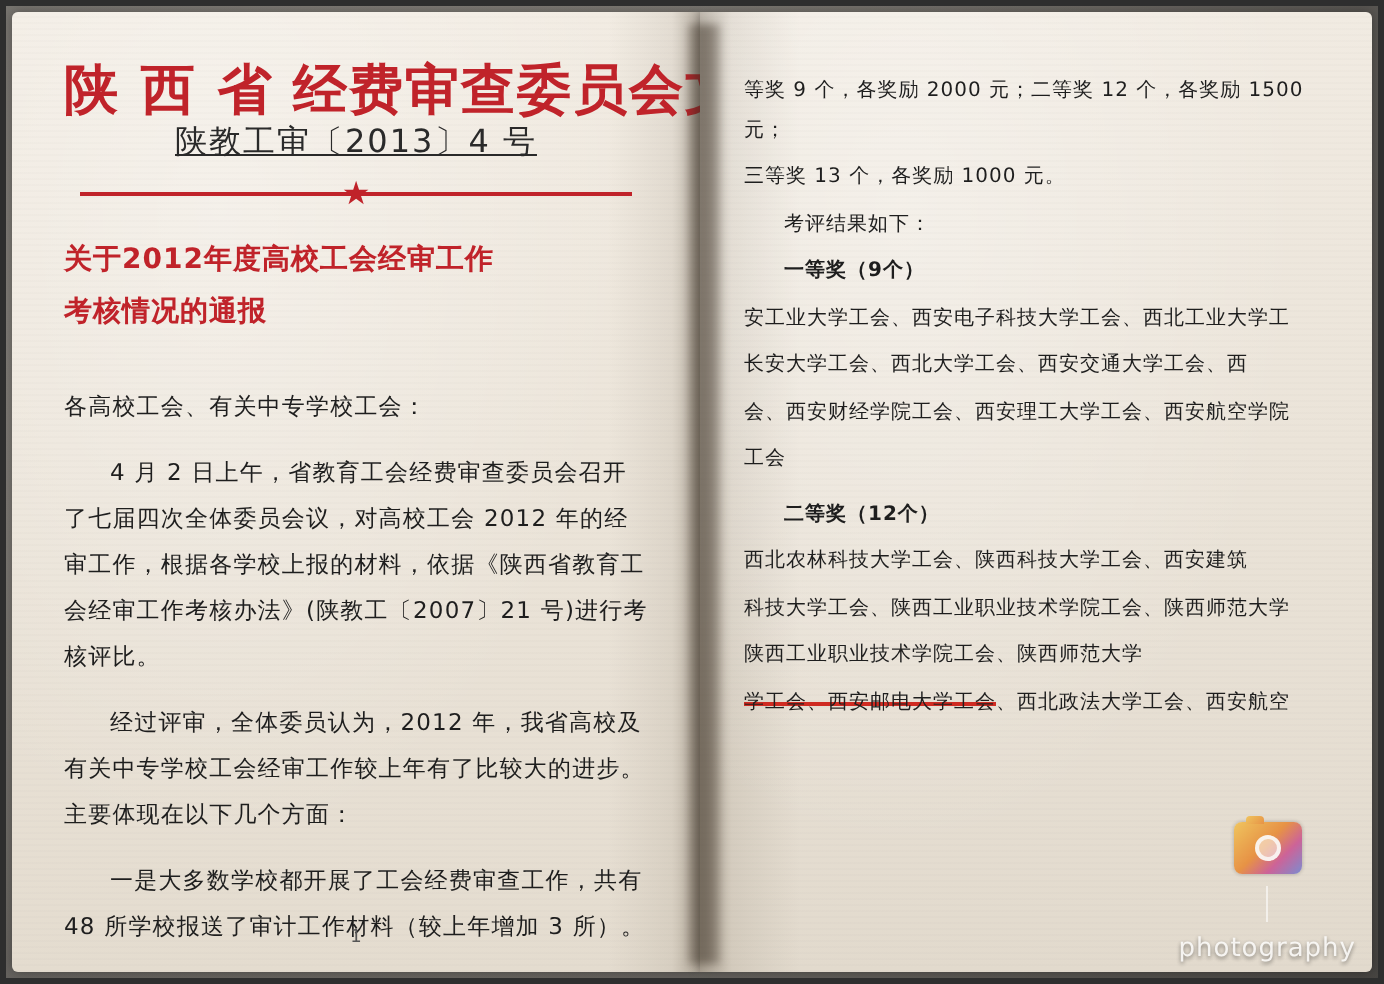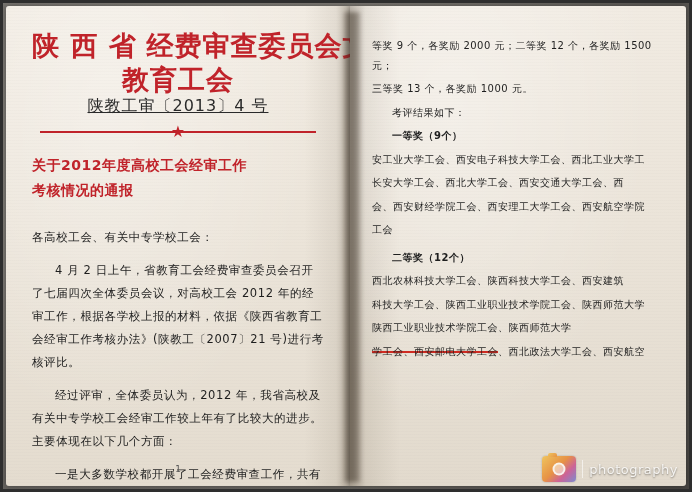--- a/index.html
+++ b/index.html
@@ -97,20 +97,21 @@
   .blk{margin-bottom:8px;}
   .underline-red{
     border-bottom:2px solid #cf2b22;
     padding-bottom:18px;
   }
   
   .wm{
     position:absolute;right:14px;bottom:10px;
     display:flex;align-items:center;gap:6px;
     opacity:0.85;
+    flex-direction:column;
   }
   .wm-cam{
     width:34px;height:26px;border-radius:4px;
     background:linear-gradient(135deg,#f2c14b,#e8862e 45%,#c94f8f 70%,#6a7fd1 100%);
     position:relative;box-shadow:0 0 2px rgba(0,0,0,0.3);
   }
   .wm-cam:before{
     content:"";position:absolute;left:50%;top:50%;width:13px;height:13px;
     transform:translate(-50%,-50%);border-radius:50%;
     background:rgba(255,255,255,0.55);border:2px solid rgba(255,255,255,0.85);
@@ -138,23 +139,20 @@
   <div class="book">
 
     <div class="page left">
       <div class="paper-grain"></div>
       <div class="lp-inner">
 
         <div class="masthead">
           <span class="ln1">
             <span class="big">陕  西  省</span>
             <span class="big">经费审查委员会文件</span>
-          </span>
-          <span class="ln2">
-            <span class="big">教育工会</span>
           </span>
         </div>
 
         <div class="doc-no">陕教工审〔2013〕4 号</div>
 
         <div class="red-rule">
           <span class="red-star">★</span>
         </div>
 
         <div class="title">

